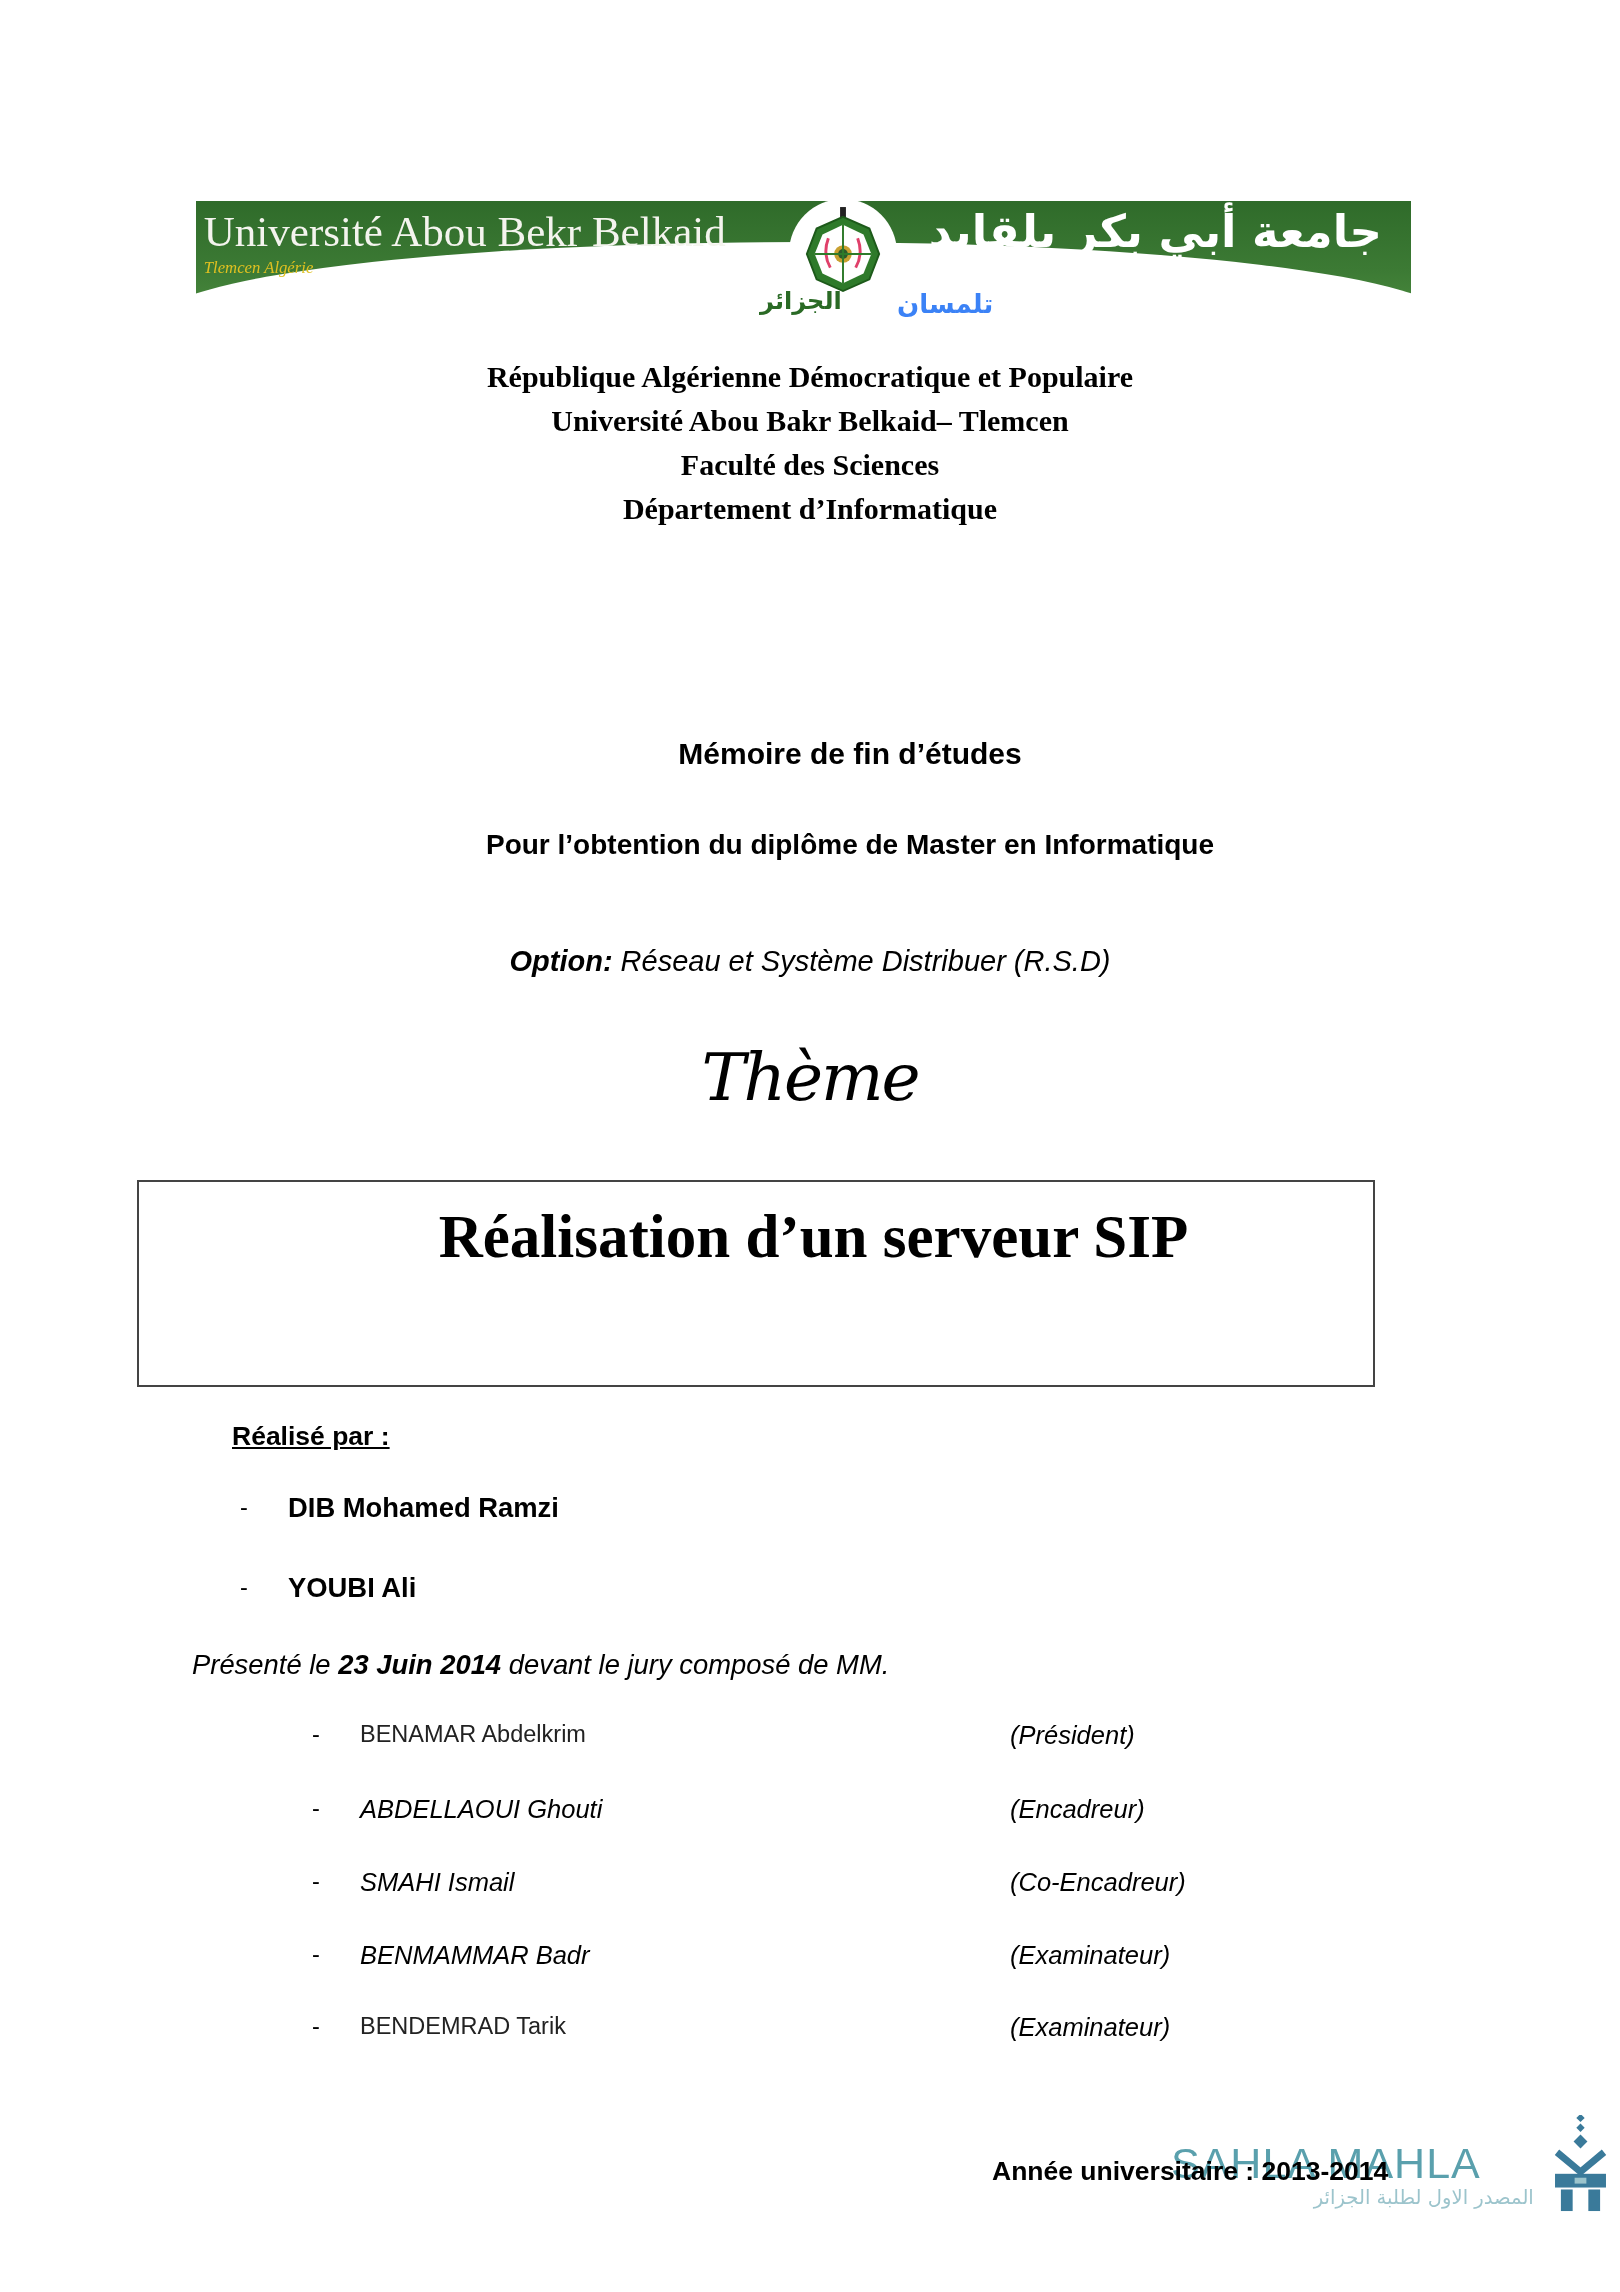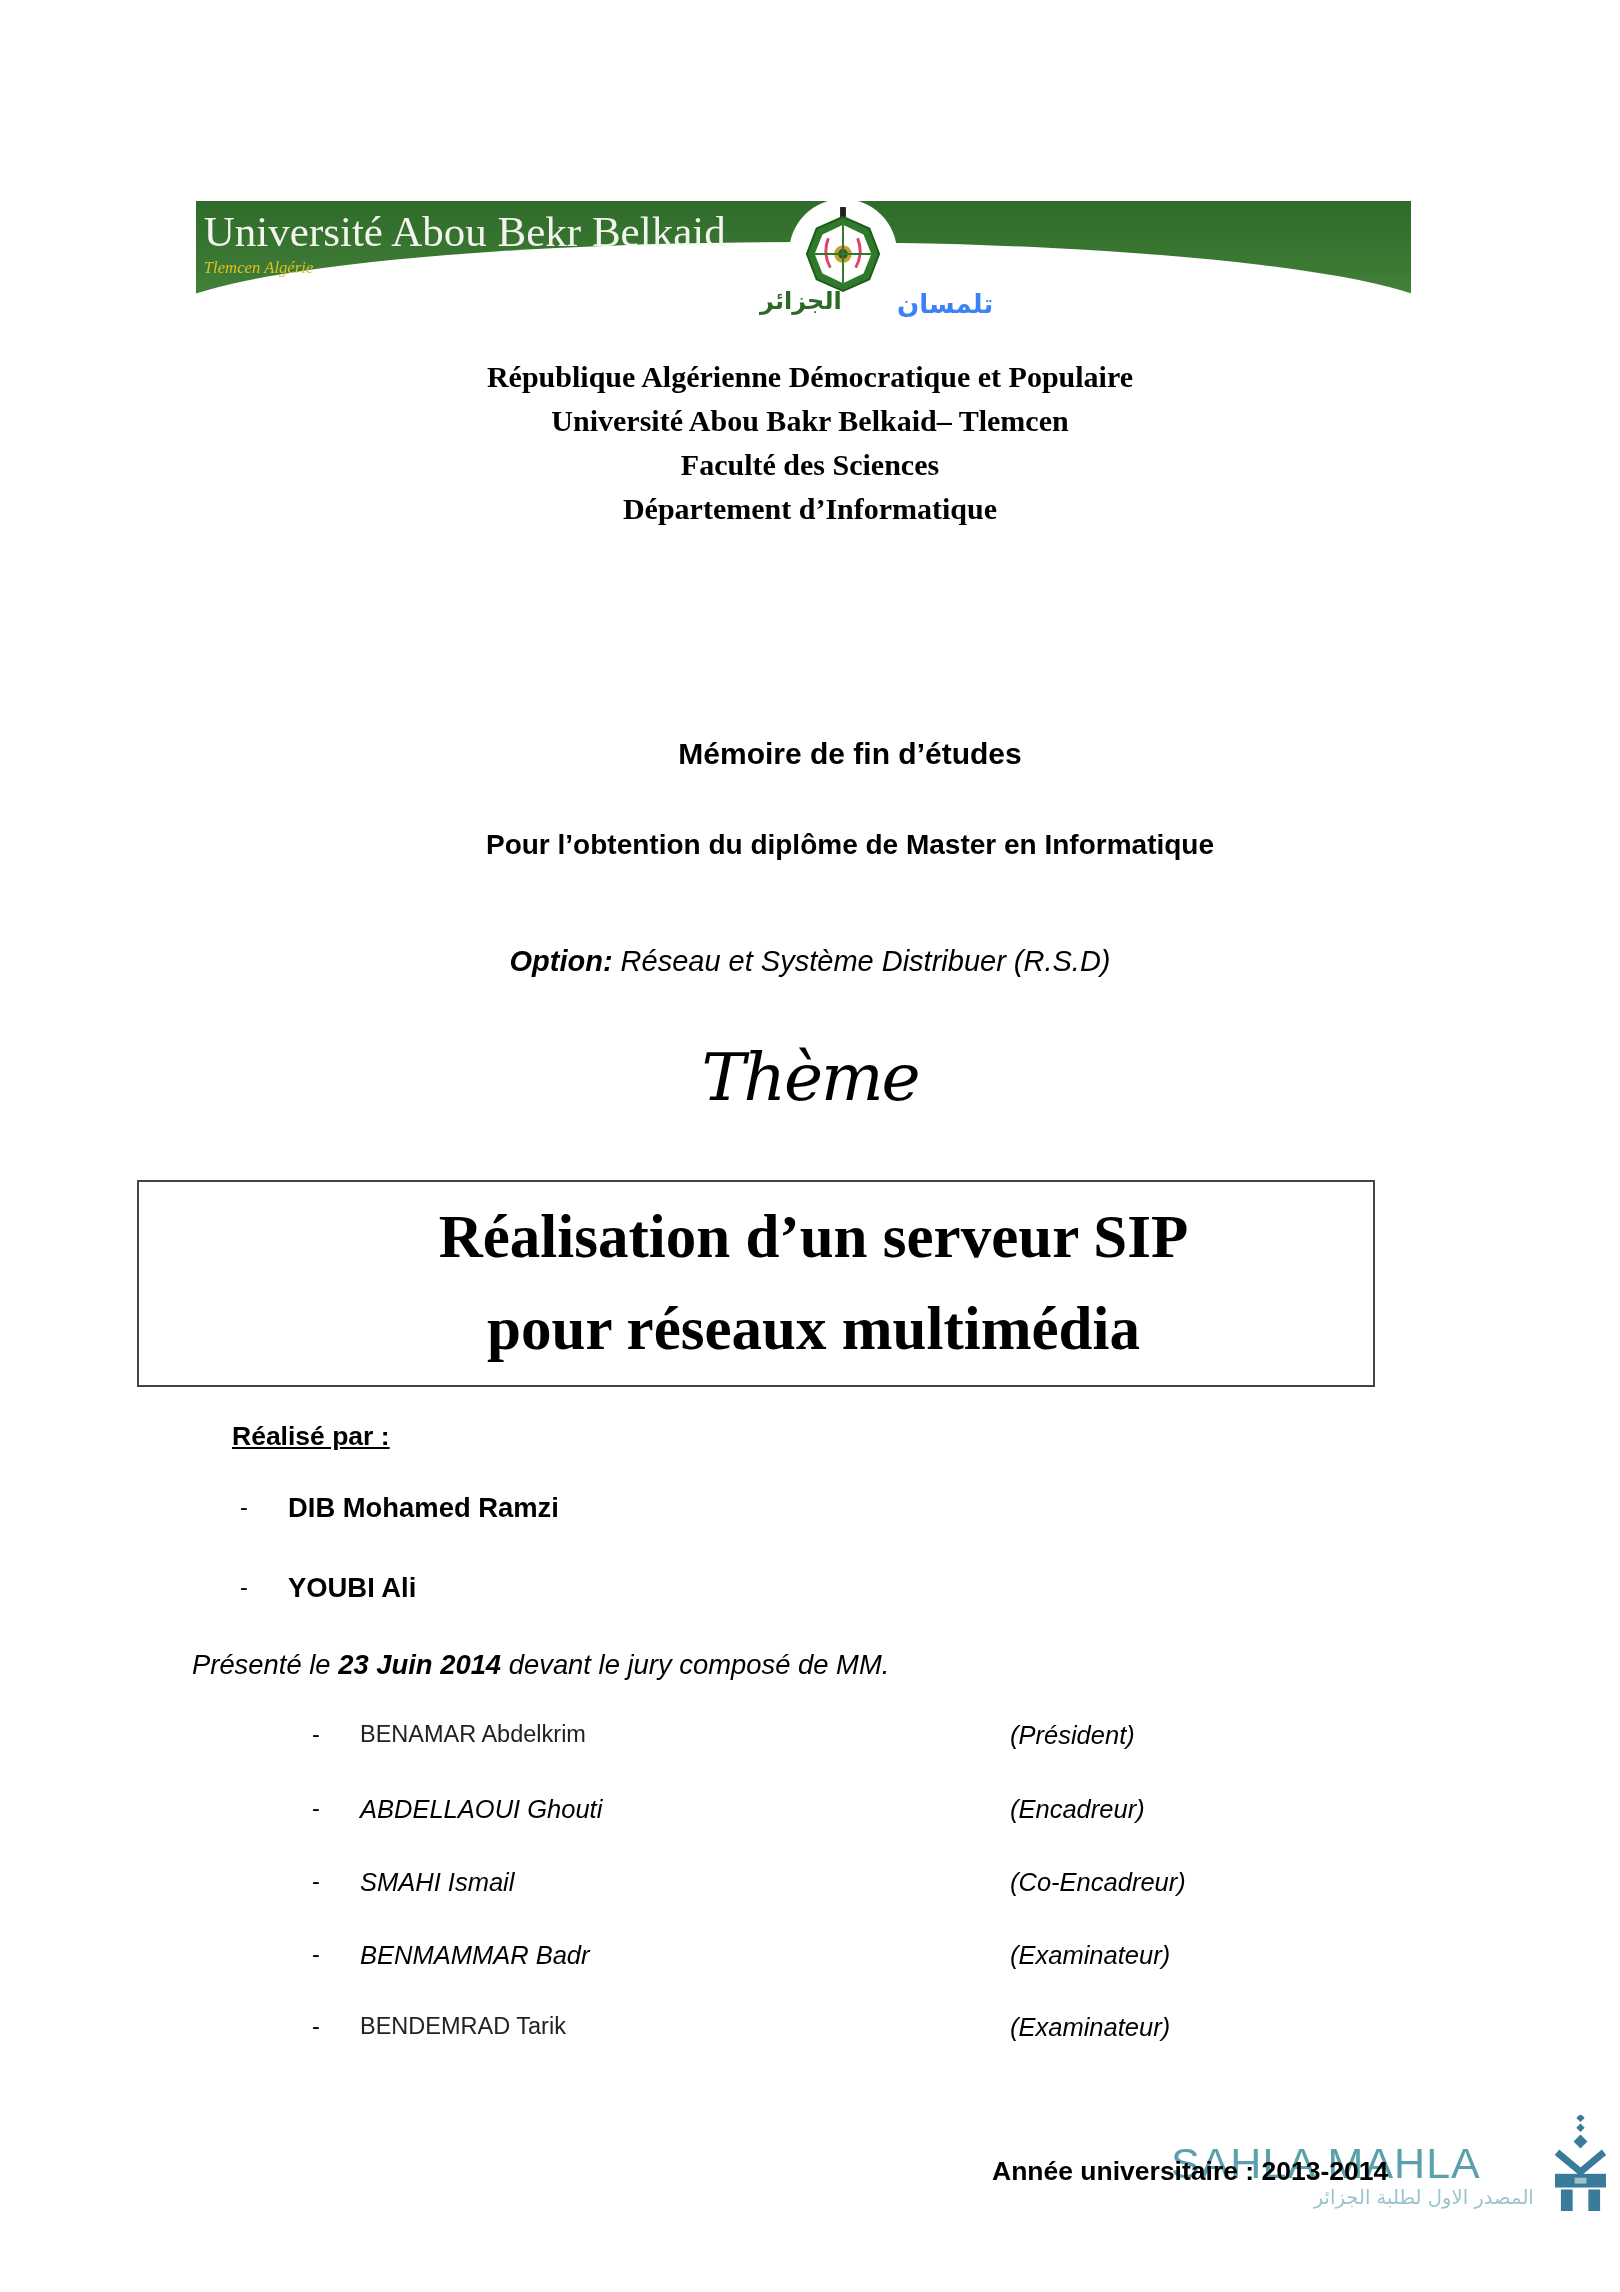--- a/index.html
+++ b/index.html
@@ -72,20 +72,21 @@
   .wm-logo { left:1549px; top:2115px; width:63px; height:98px; z-index:2; }
 </style>
 </head>
 <body>
 
 <div class="abs banner">
   <div class="banner-green">
     <div class="banner-swoosh"></div>
     <div class="banner-fr">Université Abou Bekr Belkaid</div>
     <div class="banner-sub">Tlemcen   Algérie</div>
+    <div class="banner-ar">جامعة أبي بكر بلقايد</div>
   </div>
   <div class="emblem-bg"></div>
   <svg class="emblem" viewBox="0 0 86 90">
     <rect x="40" y="0" width="6" height="16" fill="#222"></rect>
     <polygon points="43,10 70,22 80,48 70,74 43,86 16,74 6,48 16,22" fill="#2e7a2a" stroke="#1d5a1a" stroke-width="2"></polygon>
     <polygon points="43,18 64,28 72,48 64,68 43,78 22,68 14,48 22,28" fill="#ffffff"></polygon>
     <path d="M28 32 Q22 48 30 62" stroke="#e0406a" stroke-width="3" fill="none"></path>
     <path d="M58 32 Q64 48 56 62" stroke="#e0406a" stroke-width="3" fill="none"></path>
     <circle cx="43" cy="48" r="9" fill="#c8a030"></circle>
     <circle cx="43" cy="48" r="5" fill="#2e5a2a"></circle>
@@ -102,21 +103,20 @@
 <div class="abs hdr" style="top:487px;">Département d’Informatique</div>
 
 <div class="abs center calibri-b memoire">Mémoire de fin d’études</div>
 <div class="abs center calibri-b pour">Pour l’obtention du diplôme de Master en Informatique</div>
 <div class="abs center option"><b>Option:</b><span> Réseau et Système  Distribuer (R.S.D)</span></div>
 
 <div class="abs center theme">Thème</div>
 
 <div class="abs title-box">
   <div class="abs title-line" style="top:19.6px;">Réalisation d’un serveur SIP</div>
-  <div class="abs title-line" style="top:112px;">pour réseaux multimédia</div>
 </div>
 
 <div class="abs calibri-b realise">Réalisé par :</div>
 
 <div class="abs student" style="top:1492px;">
   <span class="dash" style="top:2px;">-</span>
   <span class="sname">DIB Mohamed Ramzi</span>
 </div>
 <div class="abs student" style="top:1572px;">
   <span class="dash" style="top:2px;">-</span>

